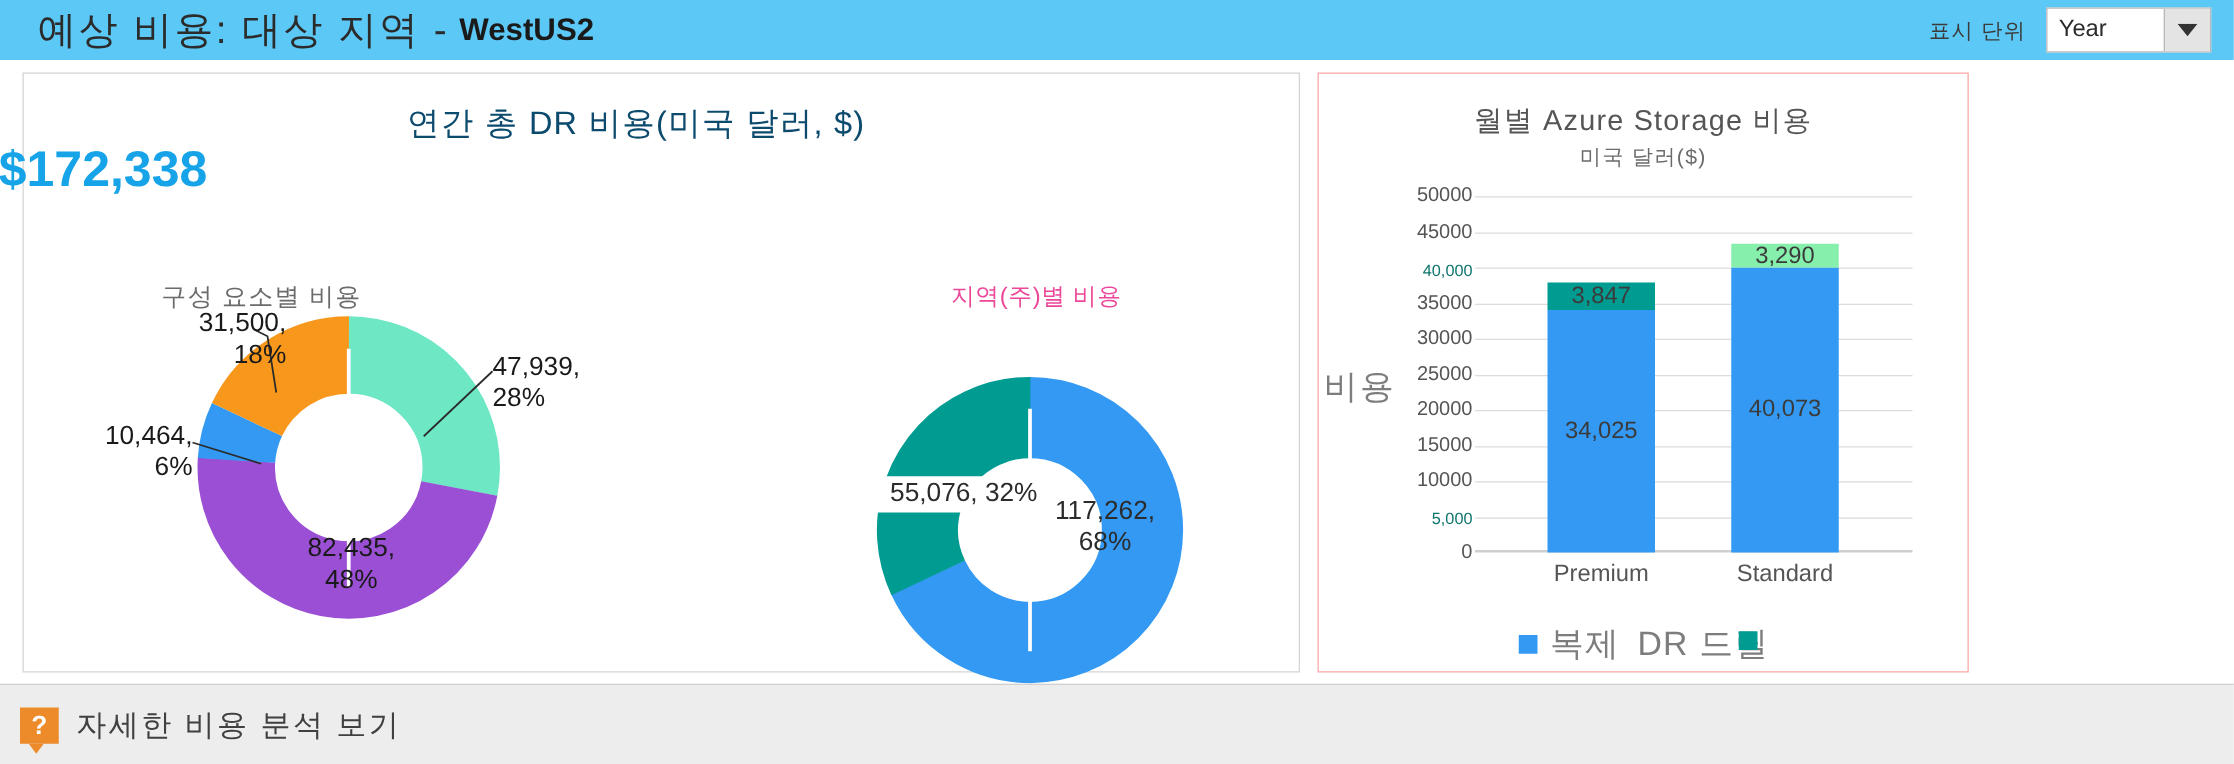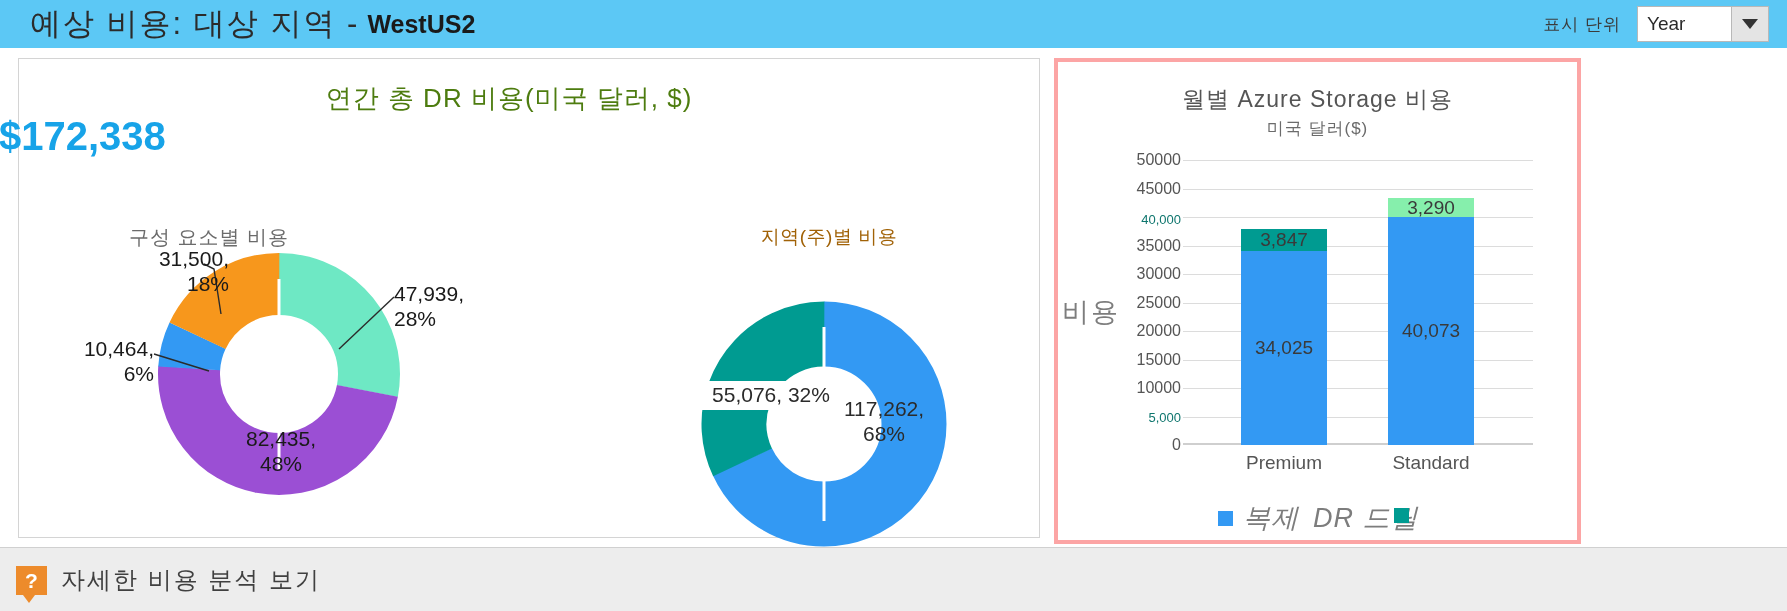--- a/index.html
+++ b/index.html
@@ -17,43 +17,43 @@
               display:flex;align-items:center;box-sizing:border-box;}
   .select-val{flex:1;padding-left:9px;font-size:19px;color:#2b2b2b;}
   .select-arrow{width:36px;height:34px;background:#e4e4e4;border-left:1px solid #b8b8b8;
                 display:flex;align-items:center;justify-content:center;}
   .select-arrow svg{display:block;}
 
   
   .panel-left{position:absolute;left:18px;top:58px;width:1020px;height:478px;
               background:#fff;border:1px solid #d4d4d4;}
   .panel-right{position:absolute;left:1054px;top:58px;width:519px;height:478px;
-               background:#fff;border:4px solid #fca5a5;}
+               background:#fff;border:1px solid #fca5a5;}
 
   
   .main-title{position:absolute;left:0;top:22px;width:1020px;text-align:center;
-              font-size:26px;color:#4d7c0f;letter-spacing:1px;}
+              font-size:26px;color:#0c4a6e;letter-spacing:1px;}
   .main-title-inner{position:relative;left:-20px;}
   .main-value{position:absolute;left:0;top:55px;width:1020px;
               font-size:40px;font-weight:bold;color:#17A3E8;}
   .main-value-inner{position:relative;left:-20px;}
 
   .sub-title-1{position:absolute;left:110px;top:165px;width:300px;text-align:left;
                font-size:20px;color:#6b6b6b;letter-spacing:1px;}
   .sub-title-2{position:absolute;left:680px;top:165px;width:260px;text-align:center;
-               font-size:19px;color:#a16207;letter-spacing:0.5px;}
+               font-size:19px;color:#ec4899;letter-spacing:0.5px;}
 
   
   .donut-wrap{position:absolute;}
   .donut-label{position:absolute;font-size:21px;color:#1a1a1a;line-height:1.18;white-space:pre-line;}
   .donut-label.w{color:#2b2b2b;}
 
   
   .legend{position:absolute;display:flex;align-items:center;}
-  .legend-item{display:flex;align-items:center;margin-right:34px;font-style:italic;}
+  .legend-item{display:flex;align-items:center;margin-right:34px;}
   .swatch{width:11px;height:11px;margin-right:9px;flex:none;}
   .legend-text{font-size:18px;color:#6e6e6e;letter-spacing:1px;white-space:nowrap;}
 
   .legend2{position:absolute;left:630px;top:492px;width:390px;display:flex;align-items:center;}
   .legend2 .legend-text{font-size:25px;color:#7d7d7d;letter-spacing:1px;}
   .legend2 .swatch{width:13px;height:13px;margin-right:10px;}
 
   
   .bar-title{position:absolute;left:0;top:22px;width:519px;text-align:center;
              font-size:23px;color:#555;letter-spacing:1px;}

